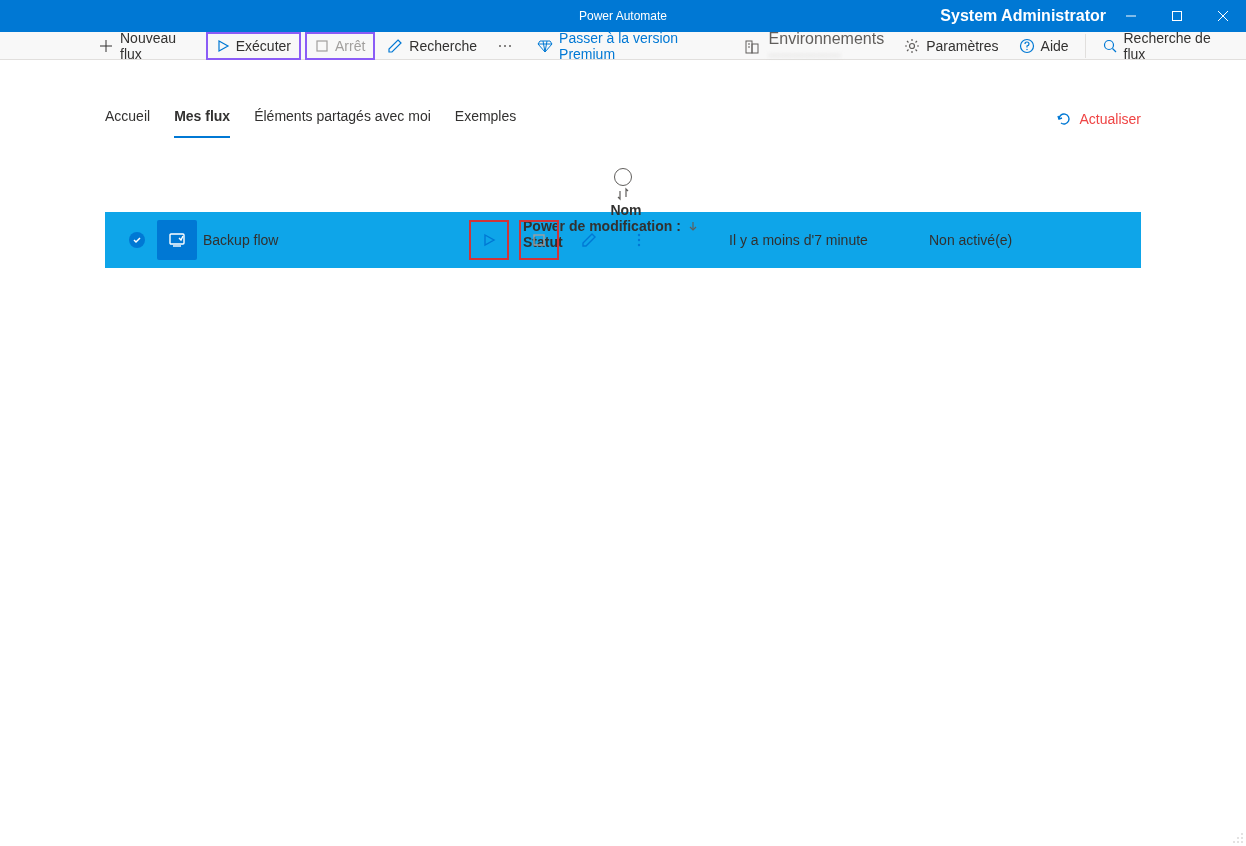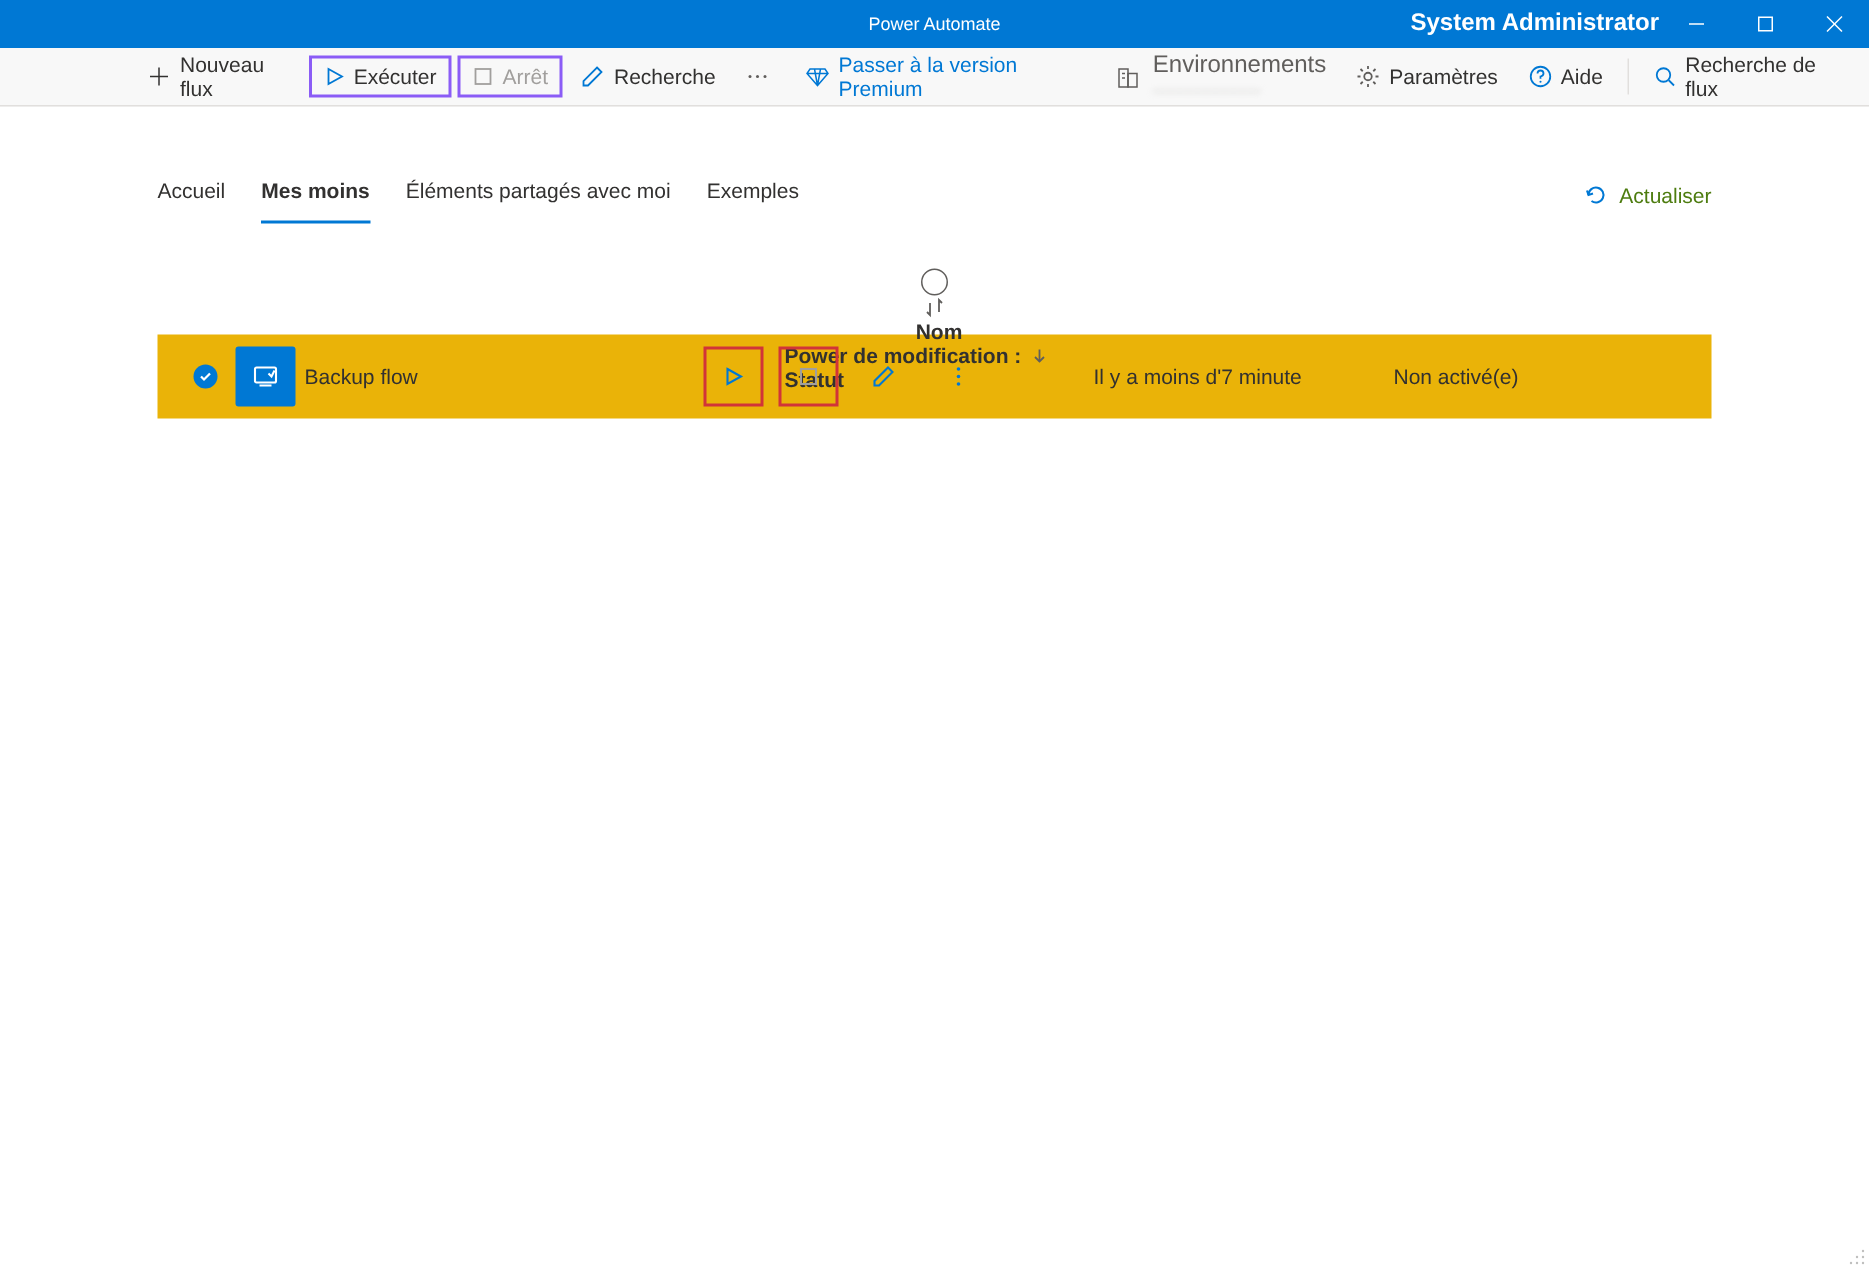--- a/index.html
+++ b/index.html
@@ -7,52 +7,52 @@
 
 
 .title-bar { height: 32px; background: #0078d4; color: #fff; display: flex; align-items: center; position: relative; }
 .title-bar .app-title { position: absolute; left: 50%; transform: translateX(-50%); font-size: 12px; }
 .title-bar .user { position: absolute; right: 140px; font-size: 16px; font-weight: 600; }
 .win-controls { position: absolute; right: 0; display: flex; height: 100%; }
 .win-btn { width: 46px; display: flex; align-items: center; justify-content: center; cursor: pointer; }
 .win-btn svg { stroke: #fff; fill: none; }
 
 
-.toolbar { height: 39px; background: #f8f8f8; border-bottom: 1px solid #e1dfdd; display: flex; align-items: center; padding: 0 12px 0 90px; gap: 4px; }
+.toolbar { height: 28px; background: #f8f8f8; border-bottom: 1px solid #e1dfdd; display: flex; align-items: center; padding: 0 12px 0 90px; gap: 4px; }
 .tb-btn { display: flex; align-items: center; gap: 6px; padding: 4px 8px; cursor: pointer; font-size: 14px; color: #323130; }
 .tb-btn.disabled { color: #a19f9d; }
 .tb-btn.blue { color: #0078d4; }
 .tb-btn svg { flex-shrink: 0; }
 .red-box { border: 2px solid #8b5cf6; }
 .tb-spacer { flex: 1; }
 .tb-sep { width: 1px; height: 24px; background: #e1dfdd; margin: 0 4px; }
 .env-block { display: flex; align-items: center; gap: 8px; padding: 0 8px; }
 .env-text { display: flex; flex-direction: column; line-height: 1.2; }
 .env-label { font-size: 16px; color: #605e5c; }
 .env-value { font-size: 12px; color: #c8c6c4; filter: blur(2px); }
 
 
 .content { padding: 40px 105px 0 105px; }
 .tabs-row { display: flex; align-items: center; justify-content: space-between; margin-bottom: 30px; }
 .tabs { display: flex; gap: 24px; }
 .tab { padding: 8px 0 12px 0; cursor: pointer; font-size: 14px; color: #323130; border-bottom: 2px solid transparent; }
 .tab.active { font-weight: 600; border-bottom-color: #0078d4; }
-.refresh { display: flex; align-items: center; gap: 8px; color: #4d7c0f; cursor: pointer; font-size: 14px; }
+.refresh { display: flex; align-items: center; gap: 8px; color: #ef4444; cursor: pointer; font-size: 14px; }
 
 
 .table-header { display: flex; align-items: center; height: 44px; padding: 0 12px; flex-direction: column; }
 .col-check { width: 40px; display: flex; align-items: center; justify-content: center; }
 .col-icon { width: 40px; display: flex; align-items: center; justify-content: center; }
 .col-name { flex: 1; font-weight: 600; padding-left: 6px; }
 .col-actions { width: 260px; }
 .col-date { width: 200px; font-weight: 600; display: flex; align-items: center; gap: 6px; }
 .col-status { width: 200px; font-weight: 600; }
 
 
-.table-row { display: flex; align-items: center; height: 56px; background: #eab308; padding: 0 12px; }
+.table-row { display: flex; align-items: center; height: 56px; background: #0ea5e9; padding: 0 12px; }
 .flow-icon { width: 40px; height: 40px; background: #0078d4; display: flex; align-items: center; justify-content: center; border-radius: 2px; }
 .row-actions { width: 260px; display: flex; align-items: center; gap: 10px; }
 .action-btn { width: 40px; height: 40px; display: flex; align-items: center; justify-content: center; cursor: pointer; }
 .action-btn.red-box { border: 2px solid #d13438; }
 .circle { width: 18px; height: 18px; border: 1px solid #605e5c; border-radius: 50%; }
 .checked-circle { width: 16px; height: 16px; background: #0078d4; border-radius: 50%; display: flex; align-items: center; justify-content: center; }
 
 .resize-grip { position: absolute; right: 2px; bottom: 2px; width: 12px; height: 12px; opacity: 0.4; }
 </style>
 </head>
@@ -162,21 +162,21 @@
         <line x1="10.5" y1="10.5" x2="14" y2="14" stroke="#0078d4" stroke-width="1.2"></line>
       </svg>
     <span>Recherche de flux</span>
   </div>
 </div>
 
 <div class="content">
   <div class="tabs-row">
     <div class="tabs">
       <div class="tab">Accueil</div>
-      <div class="tab active">Mes moins</div>
+      <div class="tab active">Mes flux</div>
       <div class="tab">Éléments partagés avec moi</div>
       <div class="tab">Exemples</div>
     </div>
     <div class="refresh">
       <svg width="16" height="16" viewBox="0 0 16 16">
           <path d="M3 8 A5 5 0 1 1 5 12" fill="none" stroke="#0078d4" stroke-width="1.4"></path>
           <polyline points="2,5 3,8 6,7" fill="none" stroke="#0078d4" stroke-width="1.4"></polyline>
         </svg>
       <span>Actualiser</span>
     </div>

